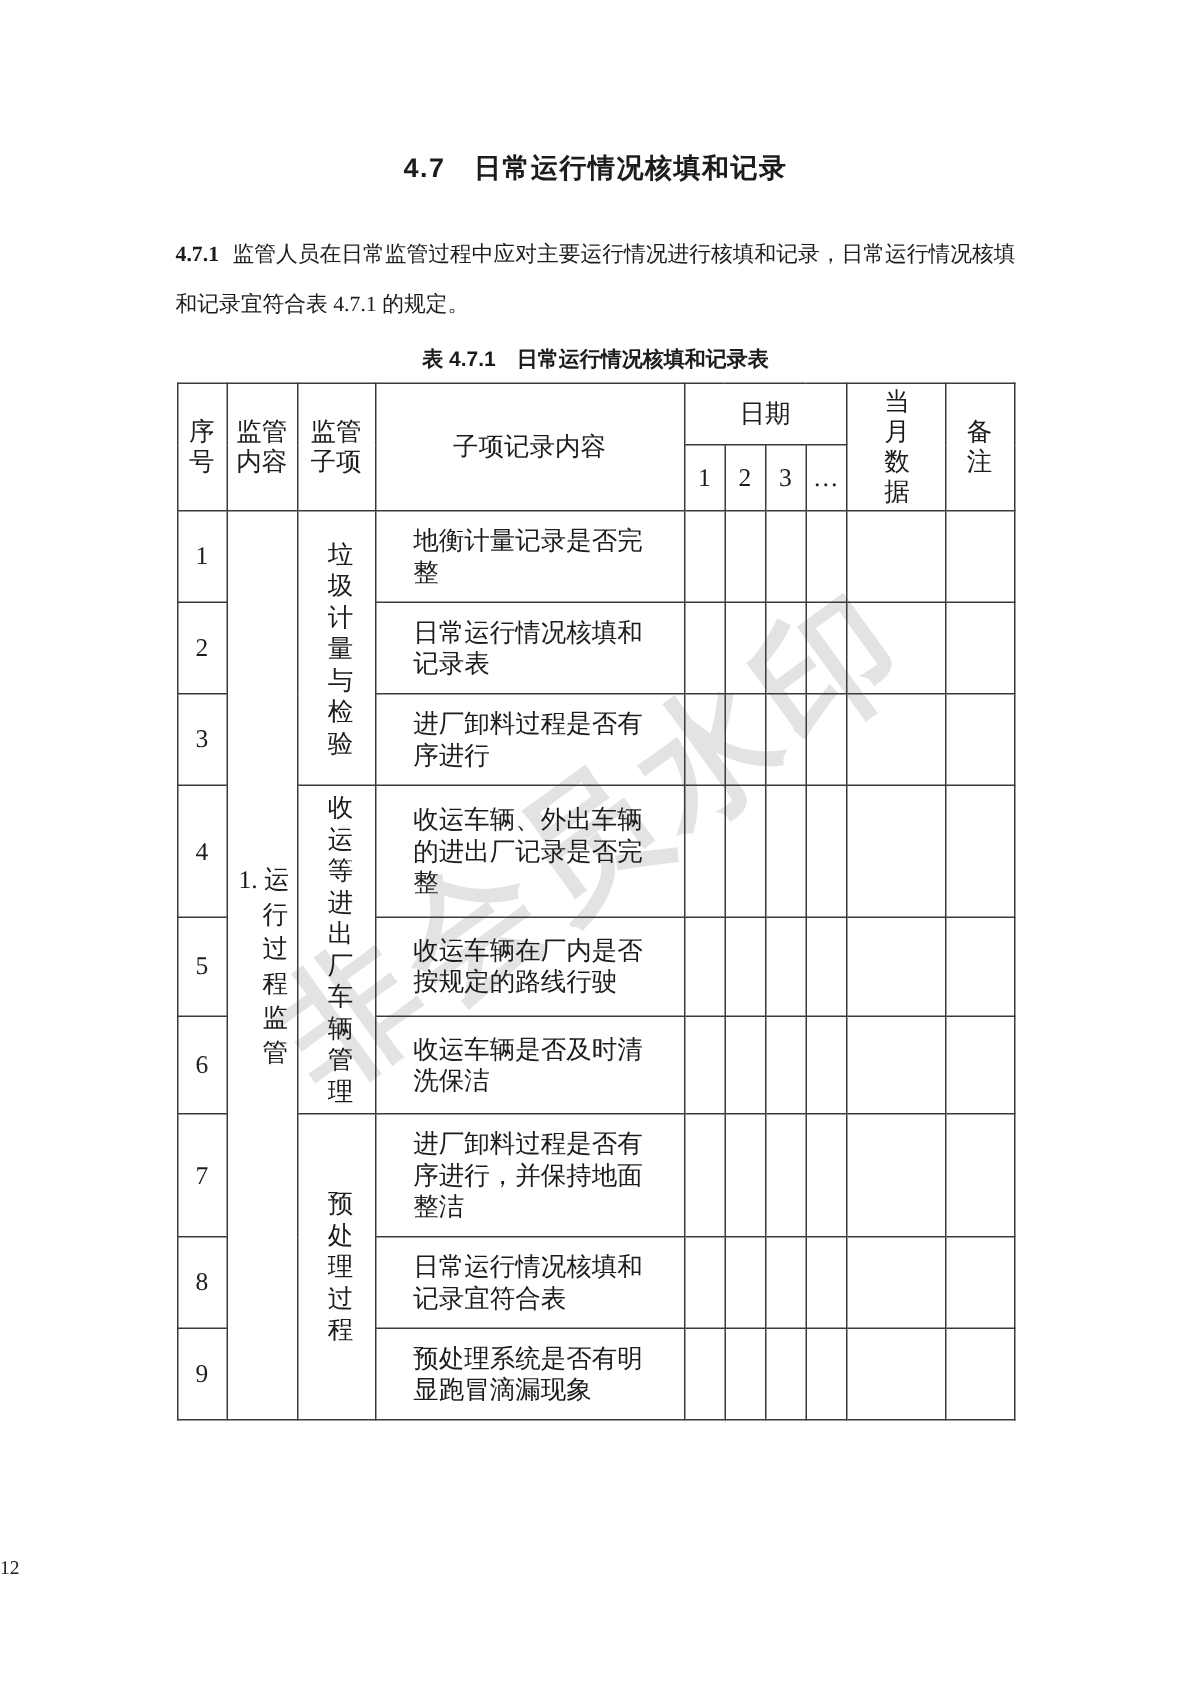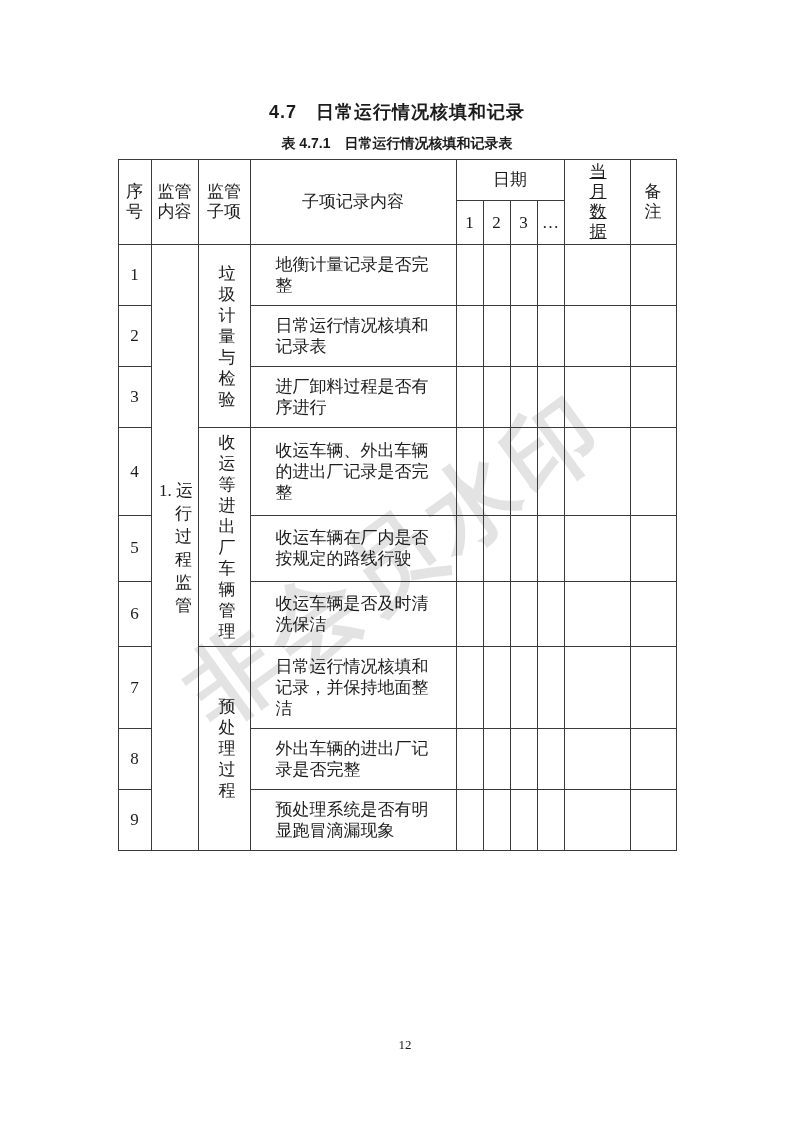--- a/index.html
+++ b/index.html
@@ -37,46 +37,47 @@
     margin:6px auto 0 auto; border-collapse:collapse; table-layout:fixed;
     width:558px; font-size:17px; background:transparent;
   }
   .record-table th, .record-table td {
     border:1px solid #3a3a3a; vertical-align:middle;
     font-weight:normal; overflow:hidden;
   }
   .record-table thead th { text-align:center; padding:2px 4px; line-height:20px; word-break:break-all; }
   .record-table thead tr.hrow-1 th { height:26px; }
   .record-table thead tr.hrow-2 th { height:28px; }
-  .record-table th.h-month { padding:2px 25px;text-decoration:underline; }
+  .record-table th.h-month { padding:2px 25px; }
   .record-table th.h-remark { padding:2px 13px; }
   td.c-no { text-align:center; padding:2px; }
   td.c-group {
     padding:4px 3px 4px 21px; text-indent:-15px;
     line-height:23px; word-break:break-all; text-align:center;
   }
   td.c-subitem { padding:4px 20px; line-height:21px; word-break:break-all; text-align:left; }
   td.c-record { padding:9px 25px; line-height:21px; word-break:break-all; text-align:left; }
   td.c-date, td.c-month, td.c-remark { padding:0; }
   .page-number {
-    position:absolute; left:16px; right:0; bottom:70px; z-index:1;
-    text-align:center; font-size:13px;
+    position:absolute; left:0; right:0; bottom:70px; z-index:1;
+    text-align:left; font-size:13px;
   }
 </style>
 </head>
 <body>
 
 <div class="page">
 
   <div class="watermark">非会员水印</div>
 
   <div class="content">
 
     <h1 class="section-title">4.7　日常运行情况核填和记录</h1>
 
+    <p class="clause"><span class="clause-number">4.7.1</span><span>监管人员在日常监管过程中应对主要运行情况进行核填和记录，日常运行情况核填和记录宜符合表 4.7.1 的规定。</span></p>
 
     <div class="table-caption">表 4.7.1　日常运行情况核填和记录表</div>
 
     <table class="record-table">
       <colgroup>
         <col style="width:33px">
           <col style="width:47px">
           <col style="width:52px">
         <col style="width:206px">
           <col style="width:27px">
@@ -163,31 +164,31 @@
             <td class="c-date"></td>
             <td class="c-date"></td>
             <td class="c-date"></td>
             <td class="c-date"></td>
             <td class="c-month"></td>
             <td class="c-remark"></td>
           </tr>
           <tr>
             <td class="c-no">7</td>
             <td class="c-subitem" rowspan="3">预处理过程</td>
-            <td class="c-record">日常运行情况核填和记录，并保持地面整洁</td>
+            <td class="c-record">进厂卸料过程是否有序进行，并保持地面整洁</td>
             <td class="c-date"></td>
             <td class="c-date"></td>
             <td class="c-date"></td>
             <td class="c-date"></td>
             <td class="c-month"></td>
             <td class="c-remark"></td>
           </tr>
           <tr>
             <td class="c-no">8</td>
-            <td class="c-record">外出车辆的进出厂记录是否完整</td>
+            <td class="c-record">日常运行情况核填和记录宜符合表</td>
             <td class="c-date"></td>
             <td class="c-date"></td>
             <td class="c-date"></td>
             <td class="c-date"></td>
             <td class="c-month"></td>
             <td class="c-remark"></td>
           </tr>
           <tr>
             <td class="c-no">9</td>
             <td class="c-record">预处理系统是否有明显跑冒滴漏现象</td>

